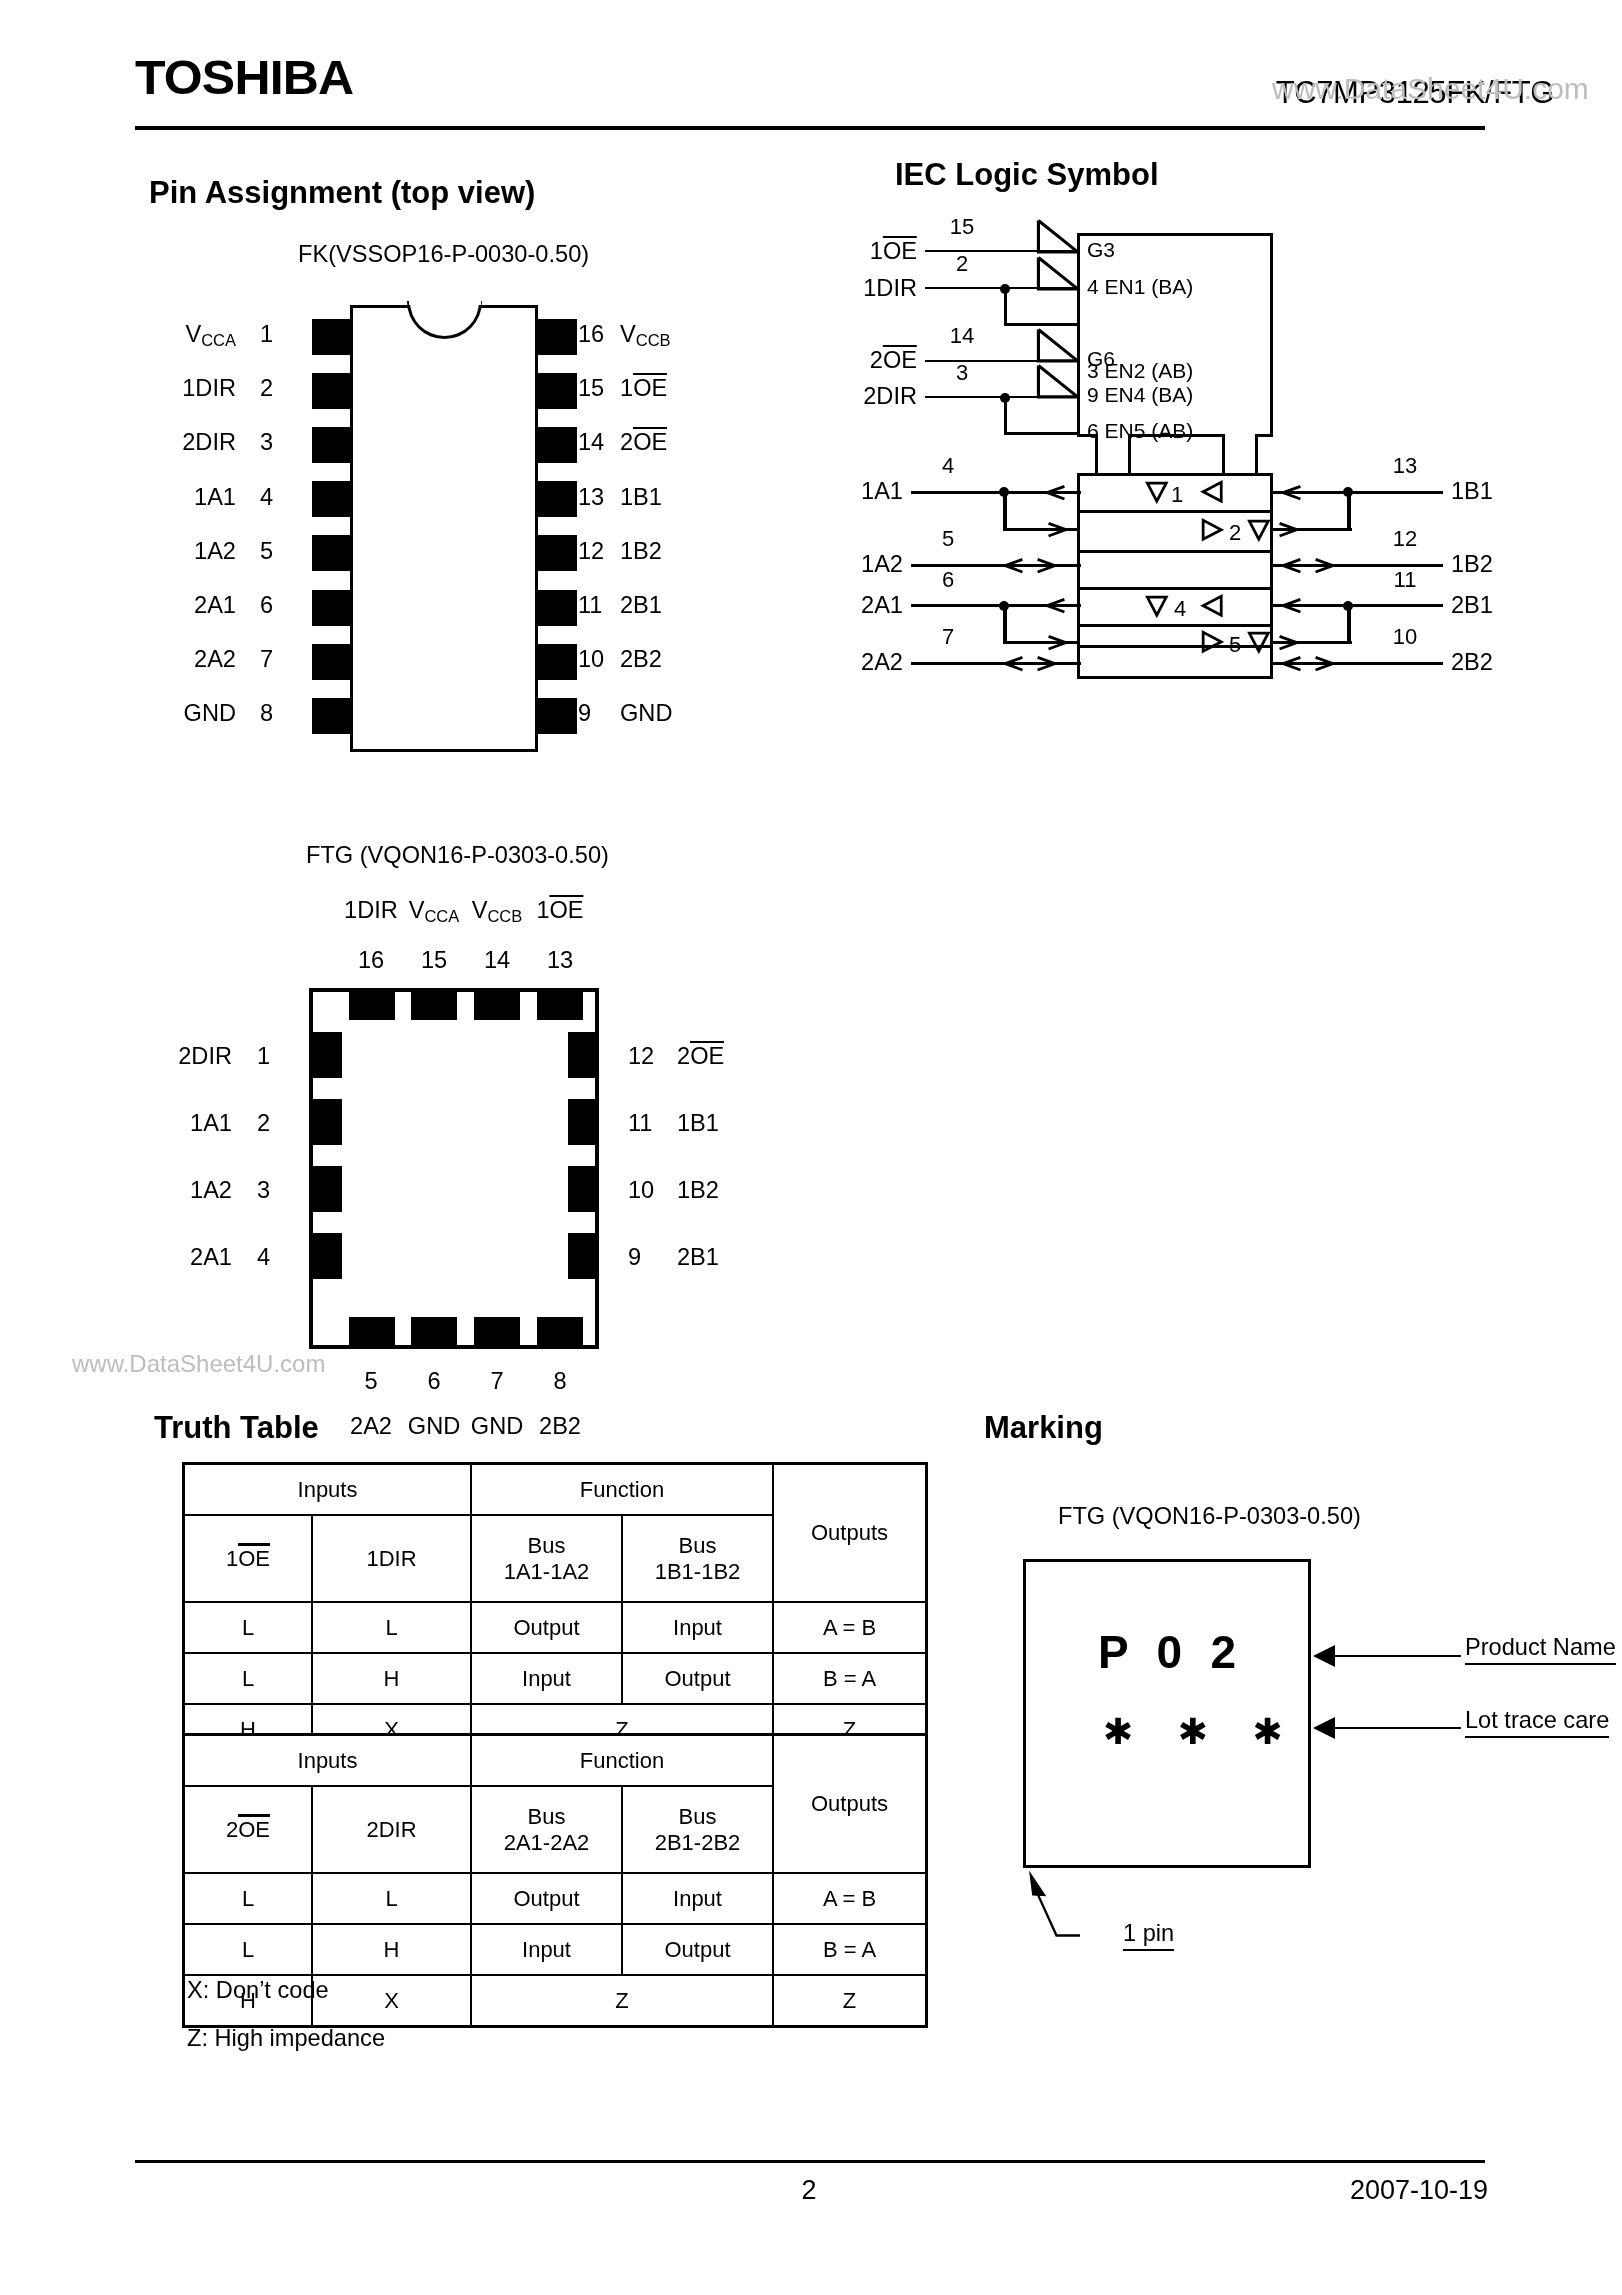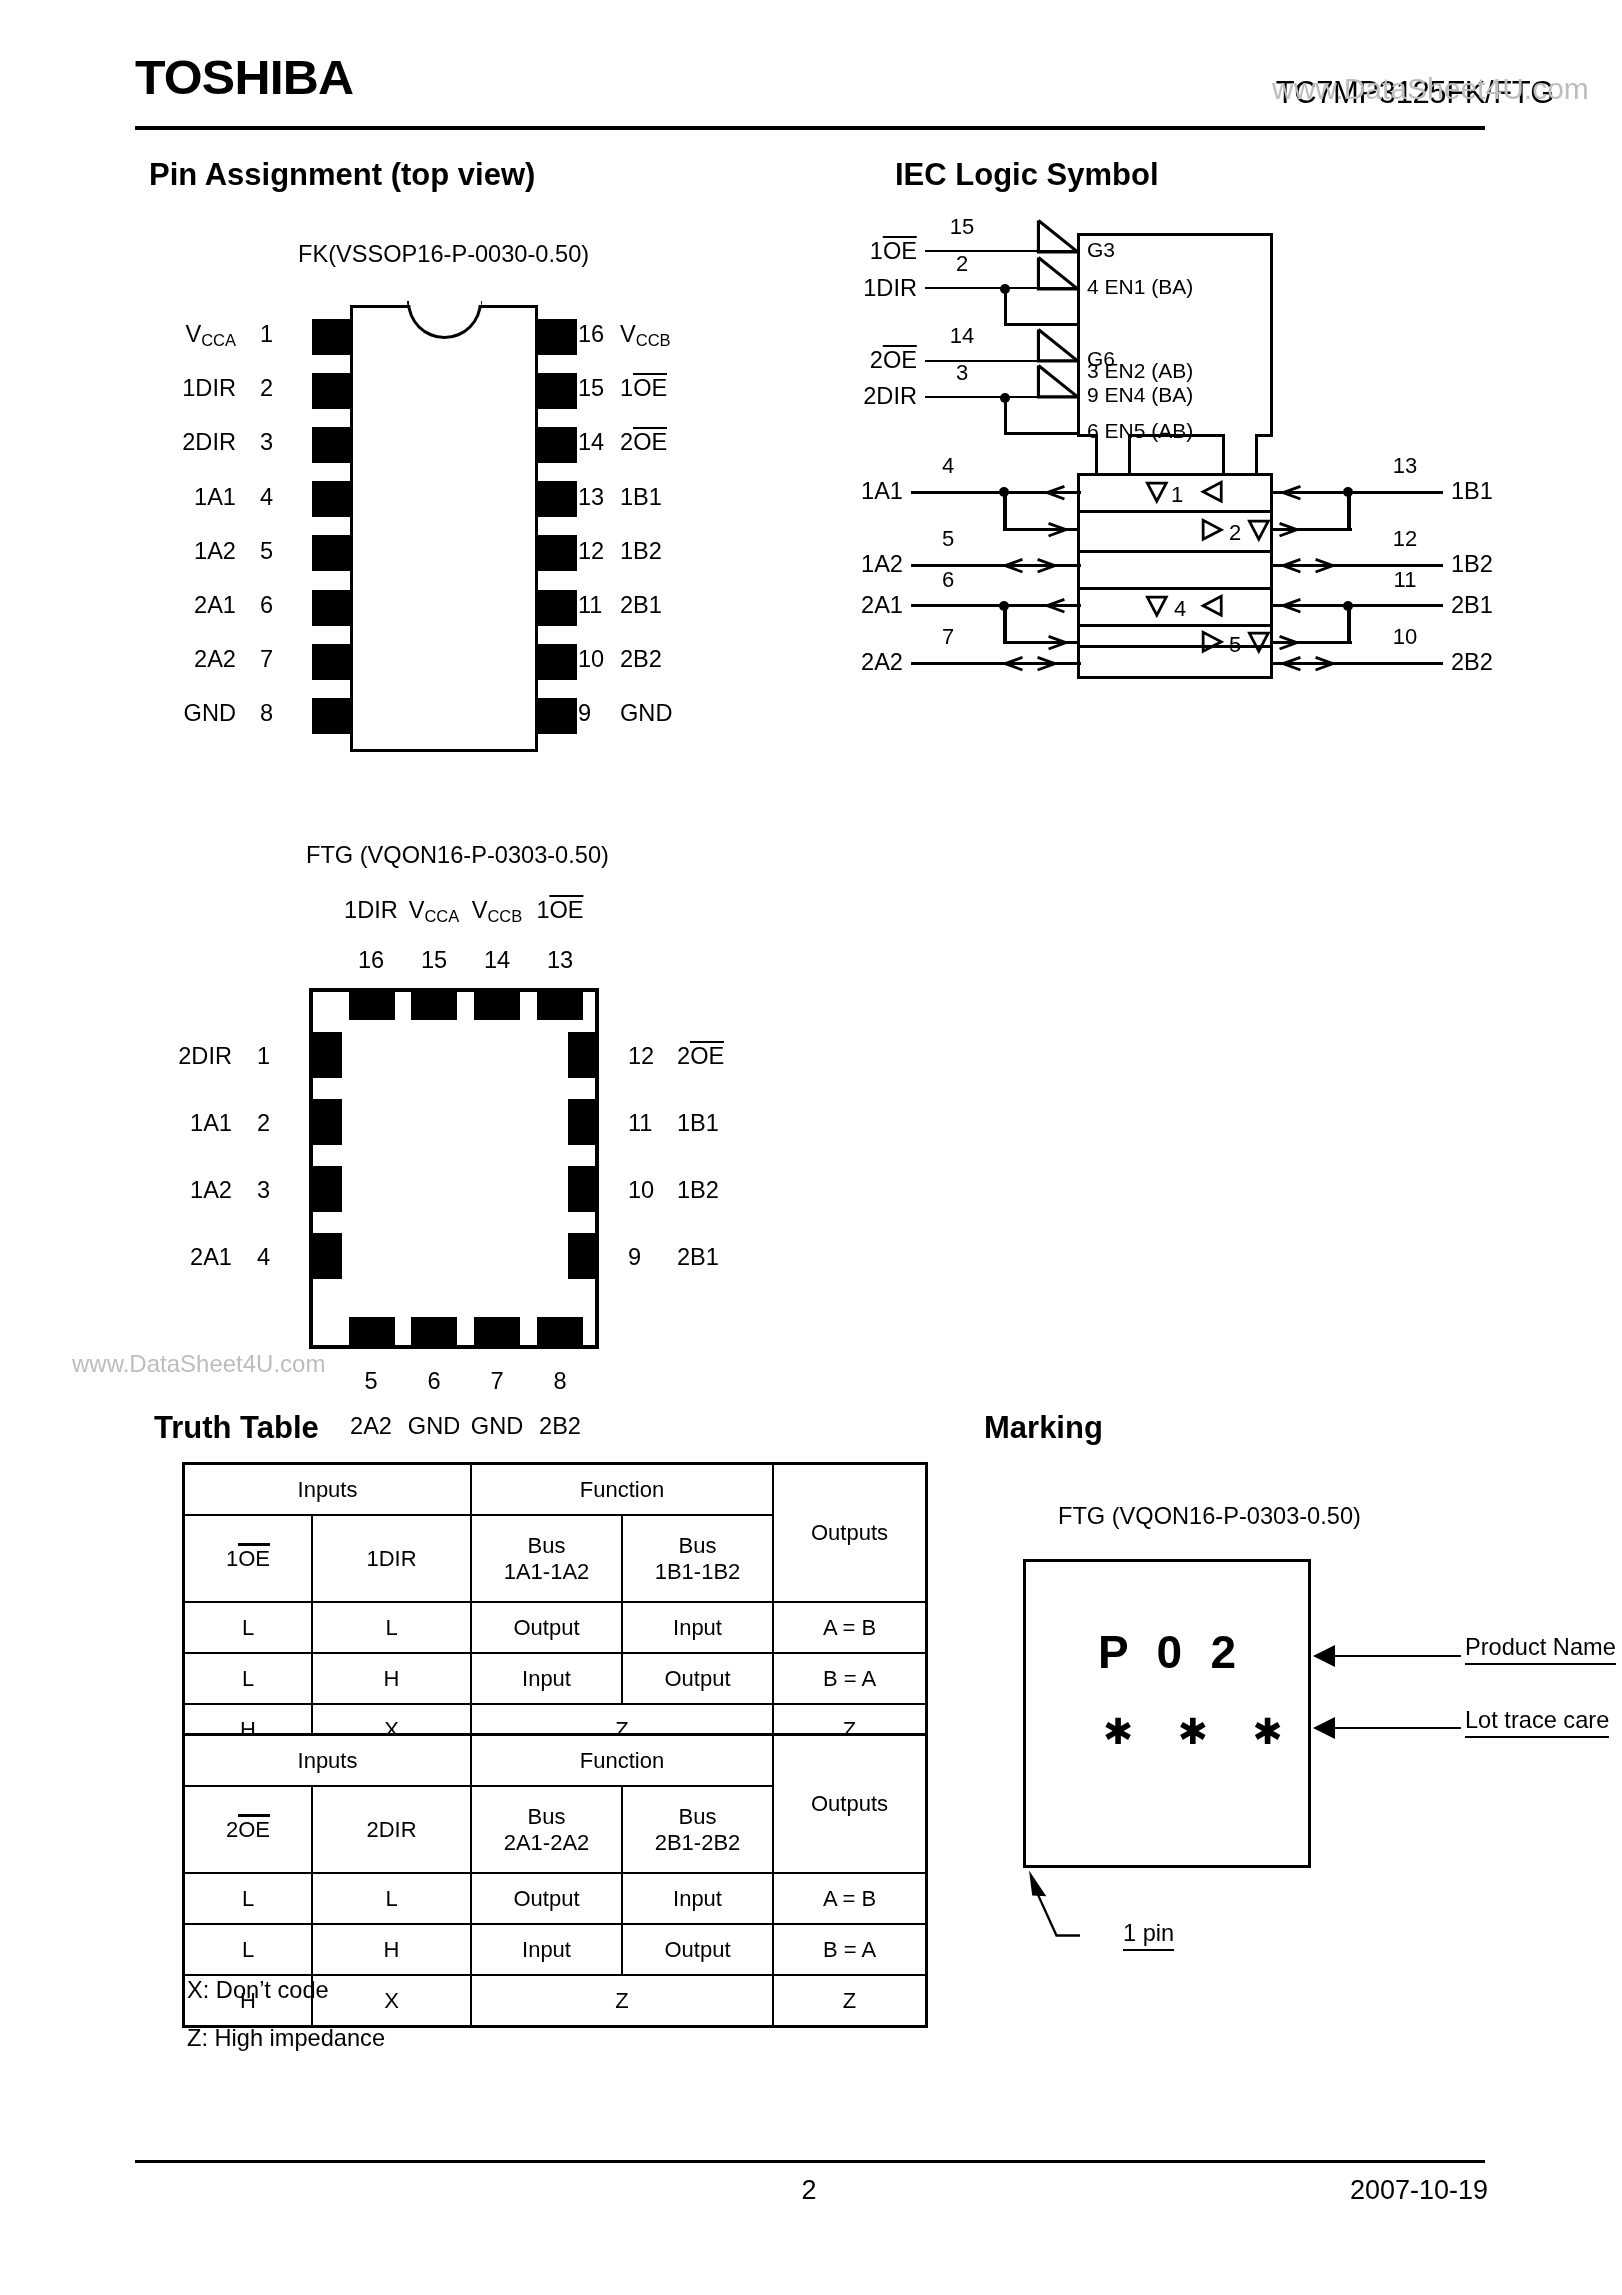--- a/index.html
+++ b/index.html
@@ -136,21 +136,21 @@
 </head>
 <body>
 
 <div class="page">
 
   <div class="brand">TOSHIBA</div>
   <div class="partno">TC7MP3125FK/FTG</div>
   <div class="wm wm-head">www.DataSheet4U.com</div>
   <div class="hrule-top"></div>
 
-  <div class="sec-title" style="left:149px;top:157px;text-align:right;">Pin Assignment (top view)</div>
+  <div class="sec-title" style="left:149px;top:175px;text-align:right;">Pin Assignment (top view)</div>
   <div class="sub-title" style="left:298px;top:232px;margin-top:9px;">FK(VSSOP16-P-0030-0.50)</div>
 
   <div class="fk-body"></div>
   <div class="fk-notch"></div>
   <div class="fk-notch-cover"></div>
 
   <div id="fk-left">
       <div class="pad" style="left:312px;top:319px;"></div>
       <div class="t r" style="left:273px;top:321px;">1</div>
       <div class="t r" style="left:236px;top:321px;">V<span class="sub">CCA</span></div>

